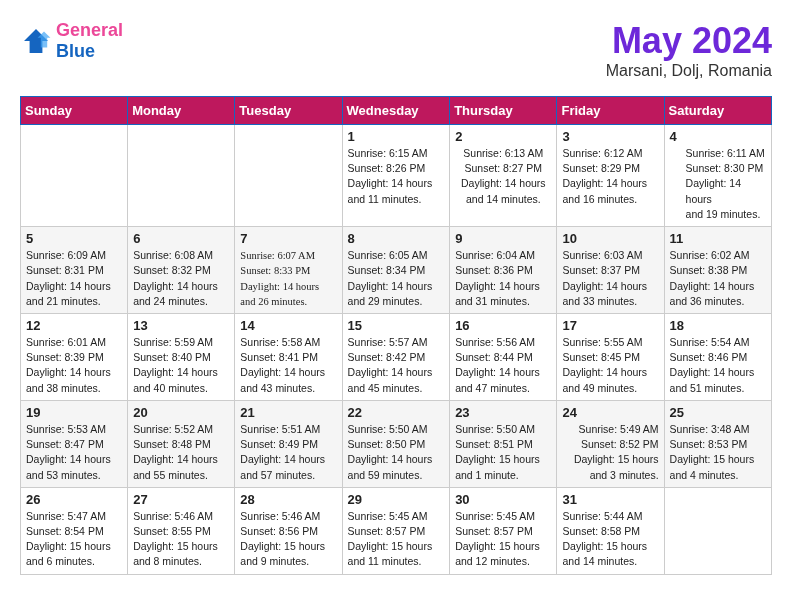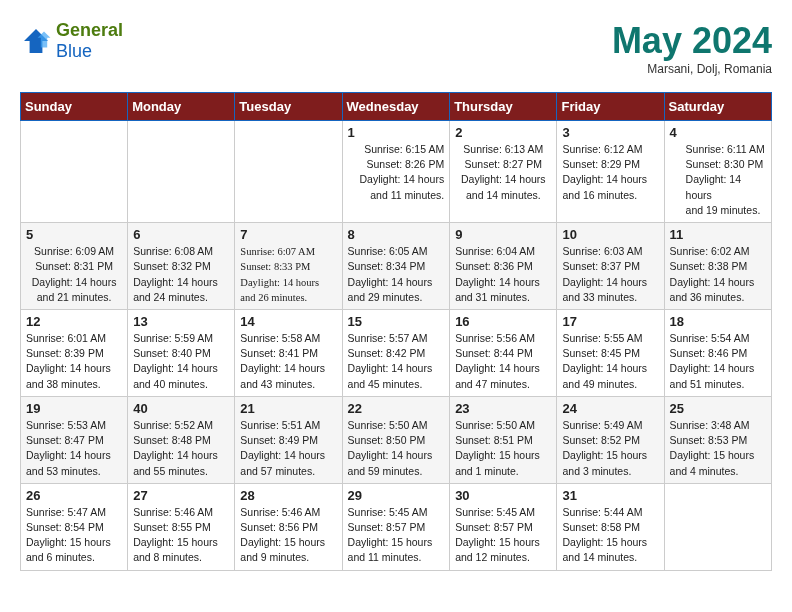--- a/index.html
+++ b/index.html
@@ -24,32 +24,32 @@
       width: 32px;
       height: 32px;
       margin-right: 4px;
     }
     .title-block {
       text-align: right;
     }
     .main-title {
       font-size: 36px;
       font-weight: bold;
-      color: #0f766e;
+      color: #6d28d9;
     }
     .subtitle {
-      font-size: 12px;
+      font-size: 16px;
       color: #333;
     }
     table {
       width: 100%;
       border-collapse: collapse;
     }
     thead tr th {
-      background-color: #7f1d1d;
+      background-color: #be185d;
       color: #fff;
       font-size: 13px;
       padding: 6px 4px;
       text-align: left;
       border: 1px solid #1565c0;
     }
     tbody tr td {
       border: 1px solid #ccc;
       vertical-align: top;
       padding: 4px 5px;
@@ -81,22 +81,22 @@
 </head>
 <body>
 
 <div class="header">
   <div class="logo">
     <svg class="logo-icon" viewBox="0 0 40 40">
       <polygon points="20,5 35,20 28,20 28,35 12,35 12,20 5,20" fill="#1565c0"></polygon>
       <polygon points="30,8 38,16 34,16 34,28 26,28 26,16 22,16" fill="#42a5f5" opacity="0.7"></polygon>
     </svg>
     <div>
-      <div style="font-size:18px;font-weight:bold;color:#4d7c0f;">General</div>
-      <div style="font-size:18px;font-weight:normal;color:#1565c0;">Blue</div>
+      <div style="font-size:18px;font-weight:bold;color:#ec4899;">General</div>
+      <div style="font-size:18px;font-weight:bold;color:#1565c0;">Blue</div>
     </div>
   </div>
   <div class="title-block">
     <div class="main-title">May 2024</div>
     <div class="subtitle">Marsani, Dolj, Romania</div>
   </div>
 </div>
 
 <table>
   <thead>
@@ -110,21 +110,21 @@
         <th>Saturday</th>
       </tr>
   </thead>
   <tbody id="calendar-body">
   <tr>
         <td class="empty"></td>
         <td class="empty"></td>
         <td class="empty"></td>
         <td>
           <div class="day-number">1</div>
-          <div class="day-info" style="white-space: pre-line; text-align: right;">Sunrise: 6:15 AM
+          <div class="day-info" style="white-space: pre-line;">Sunrise: 6:15 AM
 Sunset: 8:26 PM
 Daylight: 14 hours
 and 11 minutes.</div>
         </td>
         <td>
           <div class="day-number">2</div>
           <div class="day-info" style="white-space: pre-line; text-align: center;">Sunrise: 6:13 AM
 Sunset: 8:27 PM
 Daylight: 14 hours
 and 14 minutes.</div>
@@ -140,21 +140,21 @@
           <div class="day-number">4</div>
           <div class="day-info" style="white-space: pre-line; margin-left: 16px;">Sunrise: 6:11 AM
 Sunset: 8:30 PM
 Daylight: 14 hours
 and 19 minutes.</div>
         </td>
       </tr>
       <tr>
         <td>
           <div class="day-number">5</div>
-          <div class="day-info" style="white-space: pre-line; text-align: center;">Sunrise: 6:09 AM
+          <div class="day-info" style="white-space: pre-line;">Sunrise: 6:09 AM
 Sunset: 8:31 PM
 Daylight: 14 hours
 and 21 minutes.</div>
         </td>
         <td>
           <div class="day-number">6</div>
           <div class="day-info" style="white-space: pre-line;">Sunrise: 6:08 AM
 Sunset: 8:32 PM
 Daylight: 14 hours
 and 24 minutes.</div>
@@ -248,21 +248,21 @@
       </tr>
       <tr>
         <td>
           <div class="day-number">19</div>
           <div class="day-info" style="white-space: pre-line;">Sunrise: 5:53 AM
 Sunset: 8:47 PM
 Daylight: 14 hours
 and 53 minutes.</div>
         </td>
         <td>
-          <div class="day-number">40</div>
+          <div class="day-number">20</div>
           <div class="day-info" style="white-space: pre-line;">Sunrise: 5:52 AM
 Sunset: 8:48 PM
 Daylight: 14 hours
 and 55 minutes.</div>
         </td>
         <td>
           <div class="day-number">21</div>
           <div class="day-info" style="white-space: pre-line;">Sunrise: 5:51 AM
 Sunset: 8:49 PM
 Daylight: 14 hours
@@ -277,21 +277,21 @@
         </td>
         <td>
           <div class="day-number">23</div>
           <div class="day-info" style="white-space: pre-line;">Sunrise: 5:50 AM
 Sunset: 8:51 PM
 Daylight: 15 hours
 and 1 minute.</div>
         </td>
         <td>
           <div class="day-number">24</div>
-          <div class="day-info" style="white-space: pre-line;">Sunrise: 5:49 AM
+          <div class="day-info" style="white-space: pre-line; text-align: right;">Sunrise: 5:49 AM
 Sunset: 8:52 PM
 Daylight: 15 hours
 and 3 minutes.</div>
         </td>
         <td>
           <div class="day-number">25</div>
           <div class="day-info" style="white-space: pre-line;">Sunrise: 3:48 AM
 Sunset: 8:53 PM
 Daylight: 15 hours
 and 4 minutes.</div>

